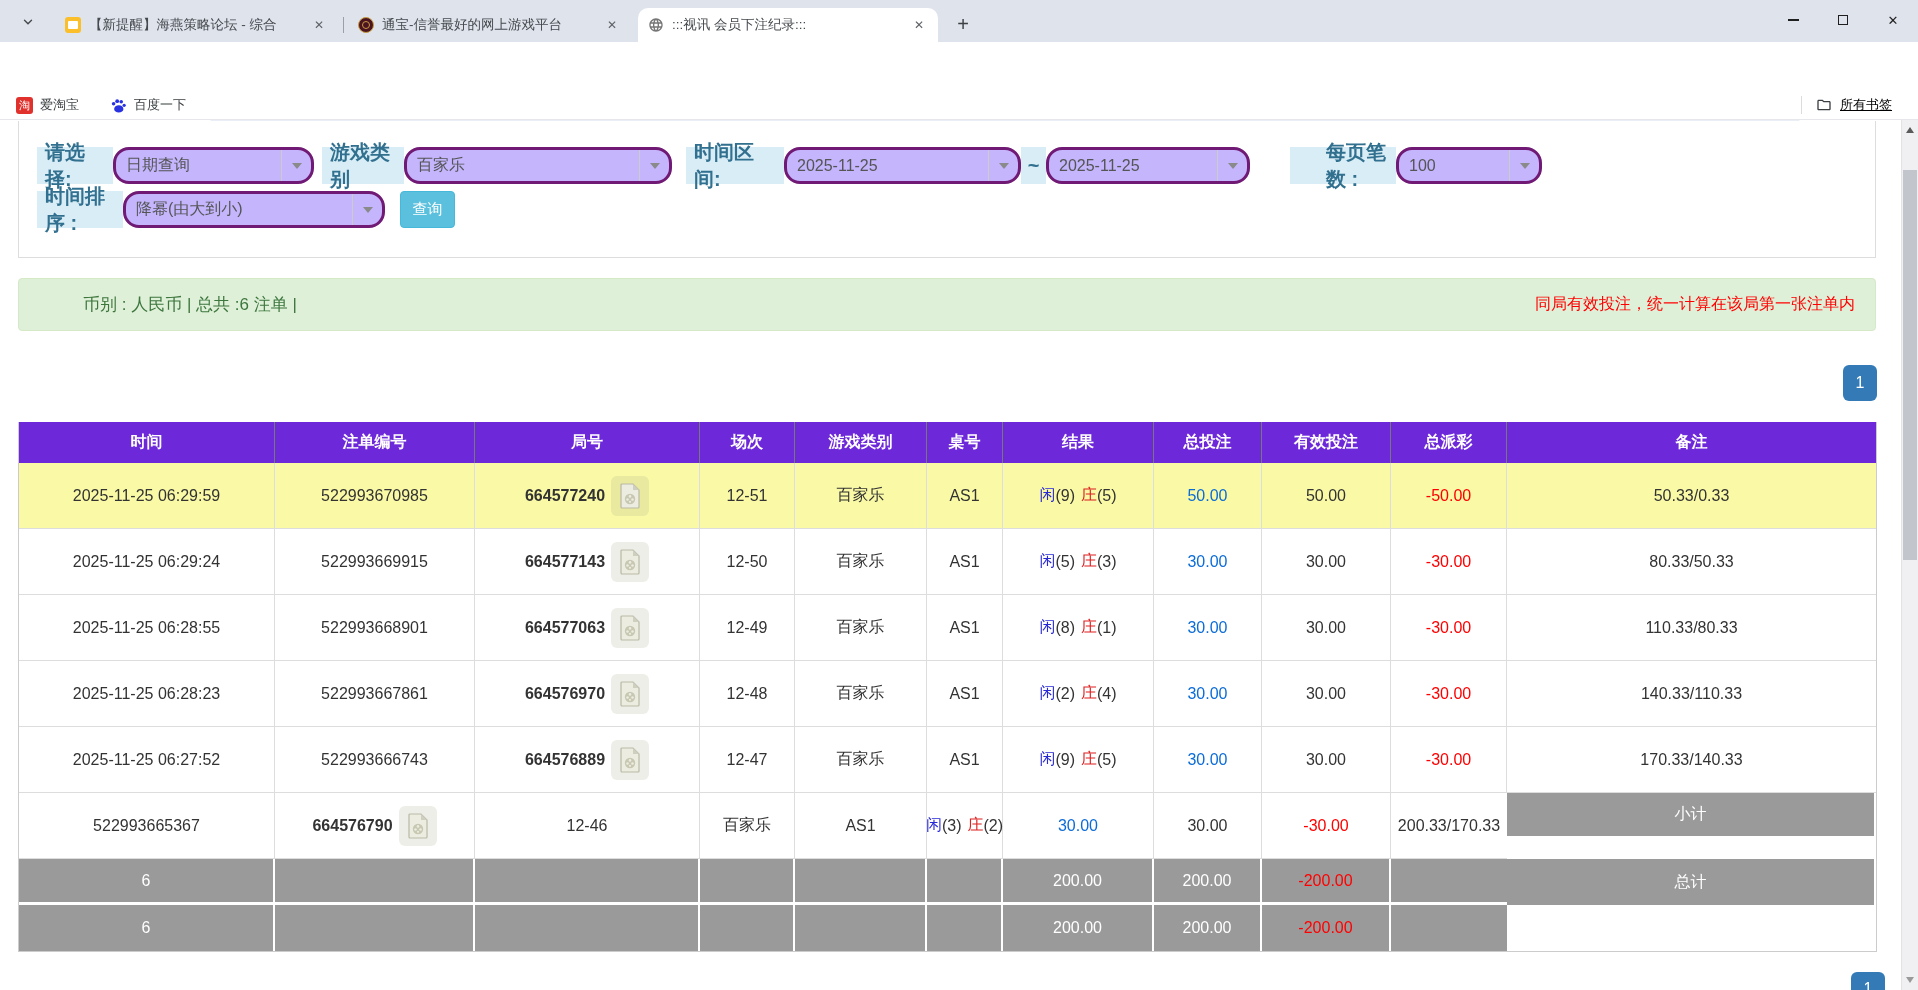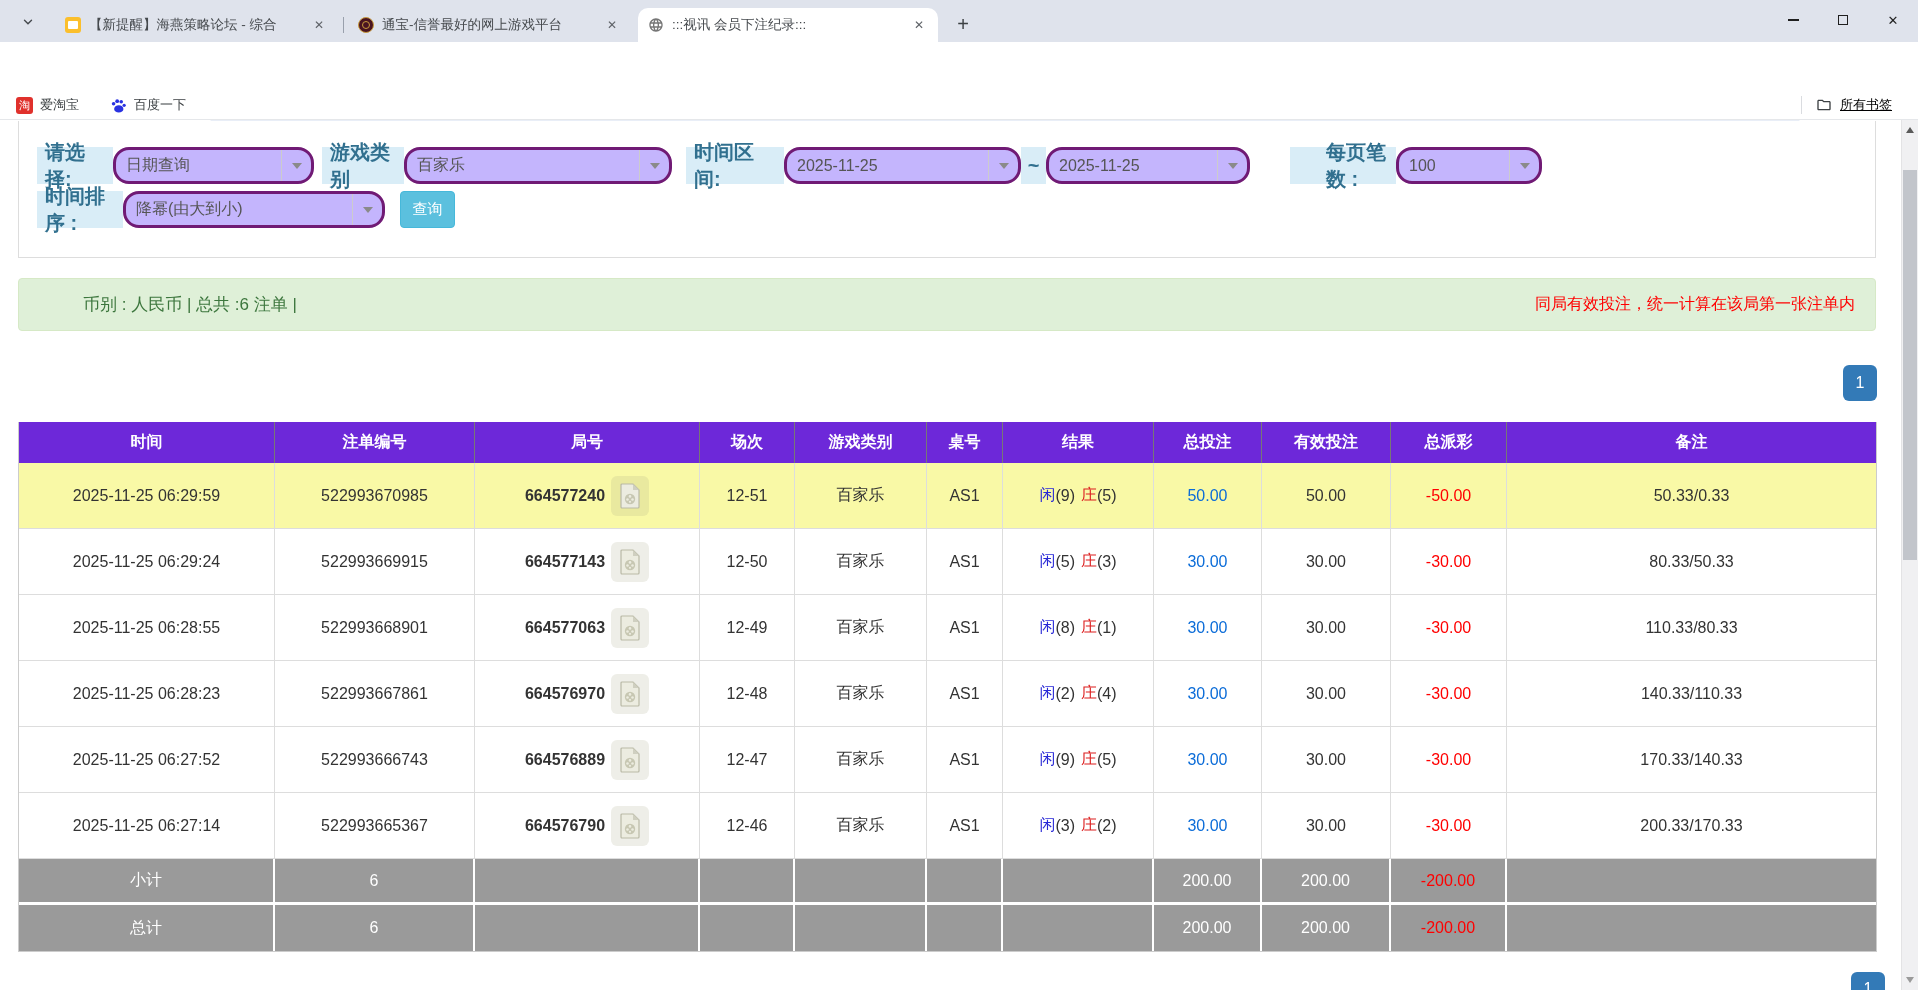--- a/index.html
+++ b/index.html
@@ -401,21 +401,20 @@
     <div class="cell bd c6">
       <div class="res-player">闲</div>
       <div class="res-score">(9)</div>
       <div class="res-banker">庄</div>
       <div class="res-score">(5)</div>
     </div>
     <div class="cell bd c7 blue">30.00</div>
     <div class="cell bd c8">30.00</div>
     <div class="cell bd c9 red">-30.00</div>
     <div class="cell bd c10">170.33/140.33</div>
-    <div class="cell bd c0">2025-11-25 06:27:14</div>
     <div class="cell bd c1">522993665367</div>
     <div class="cell bd c2">
       <div class="round-num">664576790</div>
       <div class="video-icon">
         <svg width="22" height="26" viewBox="0 0 22 26">
           <path d="M3 1 h11 l6 6 v17 a1 1 0 0 1 -1 1 h-16 a1 1 0 0 1 -1 -1 v-22 a1 1 0 0 1 1 -1 z" fill="#ecece0" stroke="#b9b9a6" stroke-width="1.2"></path>
           <path d="M14 1 l6 6 h-6 z" fill="#cfcfc0"></path>
           <circle cx="11" cy="16" r="5.2" fill="#c7c7b2"></circle>
           <circle cx="11" cy="13.4" r="1.3" fill="#ecece0"></circle>
           <circle cx="8.5" cy="16.5" r="1.3" fill="#ecece0"></circle>

